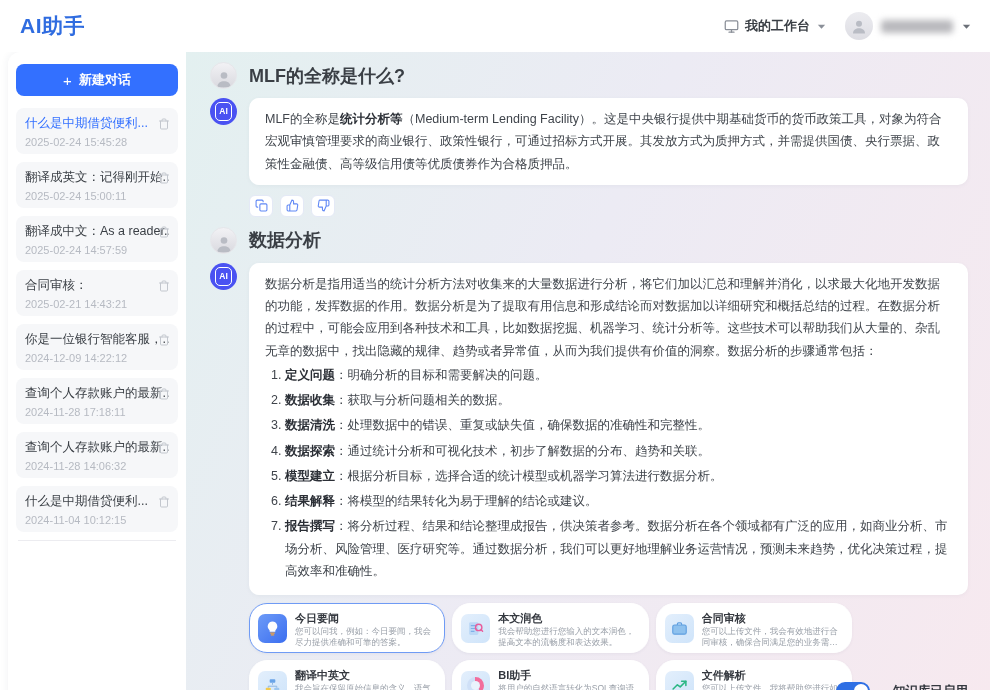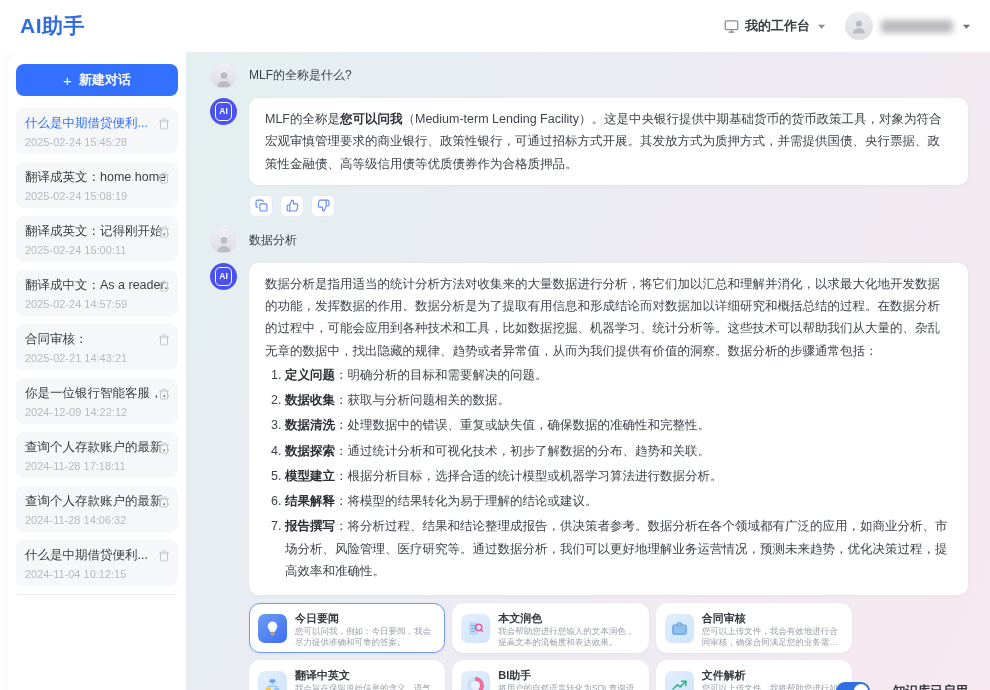--- a/index.html
+++ b/index.html
@@ -31,35 +31,35 @@
   .trash { position:absolute; top:8px; right:8px; color:#c3c7ce; cursor:pointer; }
   .side-div { border-top:1px solid #ececf0; margin:4px 2px; }
 
   
   .chat { flex:1; background:linear-gradient(115deg,#e3f0f0 0%,#ecebf4 45%,#f7e9ef 100%); padding:10px 22px 0 24px; display:flex; flex-direction:column; }
   .row { display:flex; gap:12px; }
   .u-avatar { width:27px; height:27px; border-radius:50%; background:linear-gradient(180deg,#f2f2f5,#d9d9df); border:1px solid #e6e6ea; flex:none; display:flex; align-items:flex-end; justify-content:center; overflow:hidden; }
   .ai-avatar { width:27px; height:27px; border-radius:50%; background:#4a52f2; flex:none; display:flex; align-items:center; justify-content:center; }
   .ai-avatar span { border:1.4px solid #fff; border-radius:5px; color:#fff; font-size:8.5px; font-weight:700; padding:4px 3px; line-height:1; }
   .u-row { align-items:center; margin-bottom:9px; }
-  .u-text { font-size:12px; color:#3a3f45; }
+  .u-text { font-size:18px; color:#3a3f45;font-weight:bold; }
   .a-row { align-items:flex-start; margin-bottom:8px; }
   .bubble { flex:1; background:#fff; border-radius:10px; padding:10px 16px; font-size:12.5px; line-height:1.78; color:#3f444b; box-shadow:0 1px 4px rgba(60,70,100,.05); }
   .bubble b { color:#2b2f36; }
   .actions { display:flex; gap:7px; margin:2px 0 10px 39px; }
   .act-btn { width:24px; height:22px; background:#fff; border:1px solid #e4e9f6; border-radius:6px; display:flex; align-items:center; justify-content:center; color:#5f87f5; cursor:pointer; }
   ol.steps { margin:2px 0 0 20px; }
   ol.steps li { margin-bottom:3px; }
   ol.steps b { color:#2b2f36; }
 
   
   .bottom-zone { margin-left:39px; }
   .cards-row { display:flex; gap:8px; }
   .cards-grid { flex:1; display:grid; grid-template-columns:repeat(3,1fr); gap:7px; }
-  .qcard { background:#fff; border:1px solid #fff; border-radius:11px; padding:4px 8px; display:flex; gap:8px; align-items:center; cursor:pointer; box-shadow:0 1px 3px rgba(60,70,100,.06); min-height:39px; }
+  .qcard { background:#fff; border:1px solid #fff; border-radius:18px; padding:4px 8px; display:flex; gap:8px; align-items:center; cursor:pointer; box-shadow:0 1px 3px rgba(60,70,100,.06); min-height:39px; }
   .qcard.highlight { border:1px solid #6f9bf5; }
   .qicon { width:29px; height:29px; border-radius:7px; flex:none; display:flex; align-items:center; justify-content:center; background:linear-gradient(135deg,#e3effc,#cfe4fa); }
   .qicon.grad { background:linear-gradient(135deg,#6d9bf7,#3b6ef0); }
   .qtxt { overflow:hidden; }
   .qtitle { font-size:11px; font-weight:700; color:#34383f; line-height:1.35; }
   .qdesc { font-size:8.5px; color:#9aa0a9; line-height:1.3; display:-webkit-box; -webkit-line-clamp:2; -webkit-box-orient:vertical; overflow:hidden; }
   .toggle-col { width:108px; display:flex; align-items:flex-end; justify-content:flex-end; padding-bottom:10px; }
   .kb-toggle { display:flex; align-items:center; gap:23px; cursor:pointer; }
   .switch { width:34px; height:18px; border-radius:9px; background:#2f6fe4; position:relative; flex:none; }
   .switch::after { content:""; position:absolute; right:2px; top:2px; width:14px; height:14px; border-radius:50%; background:#fff; }
@@ -120,28 +120,20 @@
 
       <div class="conv active">
         <span class="ctitle">什么是中期借贷便利...</span>
         <span class="trash"><svg width="12" height="12" viewBox="0 0 24 24" fill="none" stroke="currentColor" stroke-width="2" stroke-linecap="round">
               <polyline points="3 6 5 6 21 6"></polyline>
               <path d="M19 6v14a2 2 0 0 1-2 2H7a2 2 0 0 1-2-2V6m3 0V4a2 2 0 0 1 2-2h4a2 2 0 0 1 2 2v2"></path>
             </svg></span>
         <span class="ctime">2025-02-24 15:45:28</span>
       </div>
       <div class="conv">
-        <span class="ctitle">翻译成英文：home home</span>
-        <span class="trash"><svg width="12" height="12" viewBox="0 0 24 24" fill="none" stroke="currentColor" stroke-width="2" stroke-linecap="round">
-              <polyline points="3 6 5 6 21 6"></polyline>
-              <path d="M19 6v14a2 2 0 0 1-2 2H7a2 2 0 0 1-2-2V6m3 0V4a2 2 0 0 1 2-2h4a2 2 0 0 1 2 2v2"></path>
-            </svg></span>
-        <span class="ctime">2025-02-24 15:08:19</span>
-      </div>
-      <div class="conv">
         <span class="ctitle">翻译成英文：记得刚开始...</span>
         <span class="trash"><svg width="12" height="12" viewBox="0 0 24 24" fill="none" stroke="currentColor" stroke-width="2" stroke-linecap="round">
               <polyline points="3 6 5 6 21 6"></polyline>
               <path d="M19 6v14a2 2 0 0 1-2 2H7a2 2 0 0 1-2-2V6m3 0V4a2 2 0 0 1 2-2h4a2 2 0 0 1 2 2v2"></path>
             </svg></span>
         <span class="ctime">2025-02-24 15:00:11</span>
       </div>
       <div class="conv">
         <span class="ctitle">翻译成中文：As a reader...</span>
         <span class="trash"><svg width="12" height="12" viewBox="0 0 24 24" fill="none" stroke="currentColor" stroke-width="2" stroke-linecap="round">
@@ -203,21 +195,21 @@
             <path d="M4 23c0-5 4-7 8-7s8 2 8 7z"></path>
           </svg>
       </span>
       <span class="u-text">MLF的全称是什么?</span>
     </div>
 
     <div class="row a-row">
       <span class="ai-avatar">
           <span>AI</span>
         </span>
-      <div class="bubble"><span>MLF的全称是</span><b>您可以问我</b><span>（Medium-term Lending Facility）。这是中央银行提供中期基础货币的货币政策工具，对象为符合宏观审慎管理要求的商业银行、政策性银行，可通过招标方式开展。其发放方式为质押方式，并需提供国债、央行票据、政策性金融债、高等级信用债等优质债券作为合格质押品。</span></div>
+      <div class="bubble"><span>MLF的全称是</span><b>统计分析等</b><span>（Medium-term Lending Facility）。这是中央银行提供中期基础货币的货币政策工具，对象为符合宏观审慎管理要求的商业银行、政策性银行，可通过招标方式开展。其发放方式为质押方式，并需提供国债、央行票据、政策性金融债、高等级信用债等优质债券作为合格质押品。</span></div>
     </div>
 
     <div class="actions">
       <span class="act-btn">
         <svg width="13" height="13" viewBox="0 0 24 24" fill="none" stroke="currentColor" stroke-width="2" stroke-linecap="round" stroke-linejoin="round">
             <rect x="9" y="9" width="13" height="13" rx="2"></rect>
             <path d="M5 15H4a2 2 0 0 1-2-2V4a2 2 0 0 1 2-2h9a2 2 0 0 1 2 2v1"></path>
           </svg>
       </span>
       <span class="act-btn">

